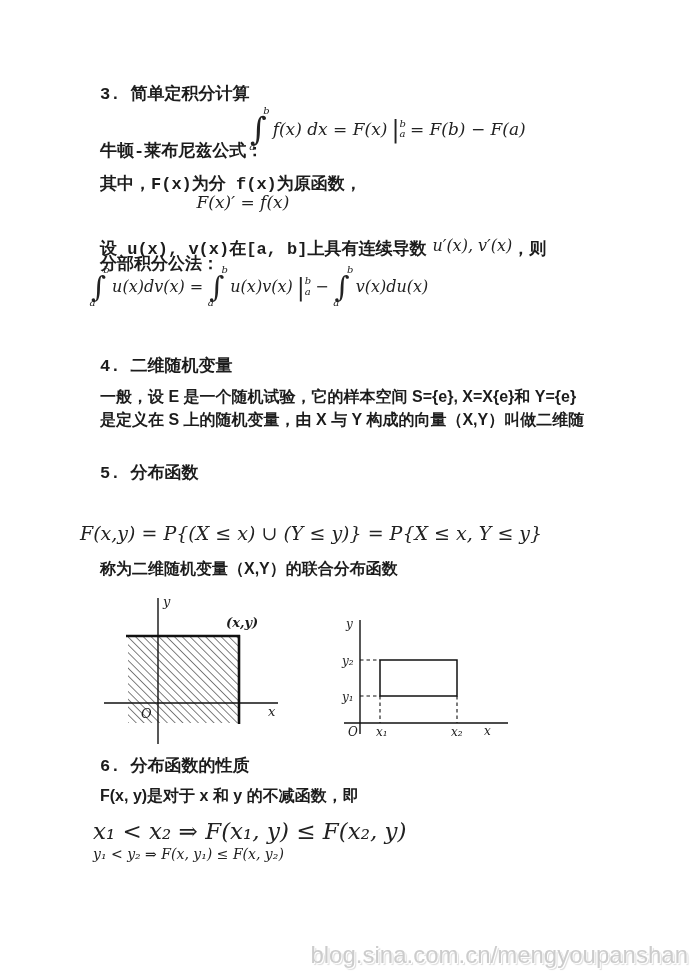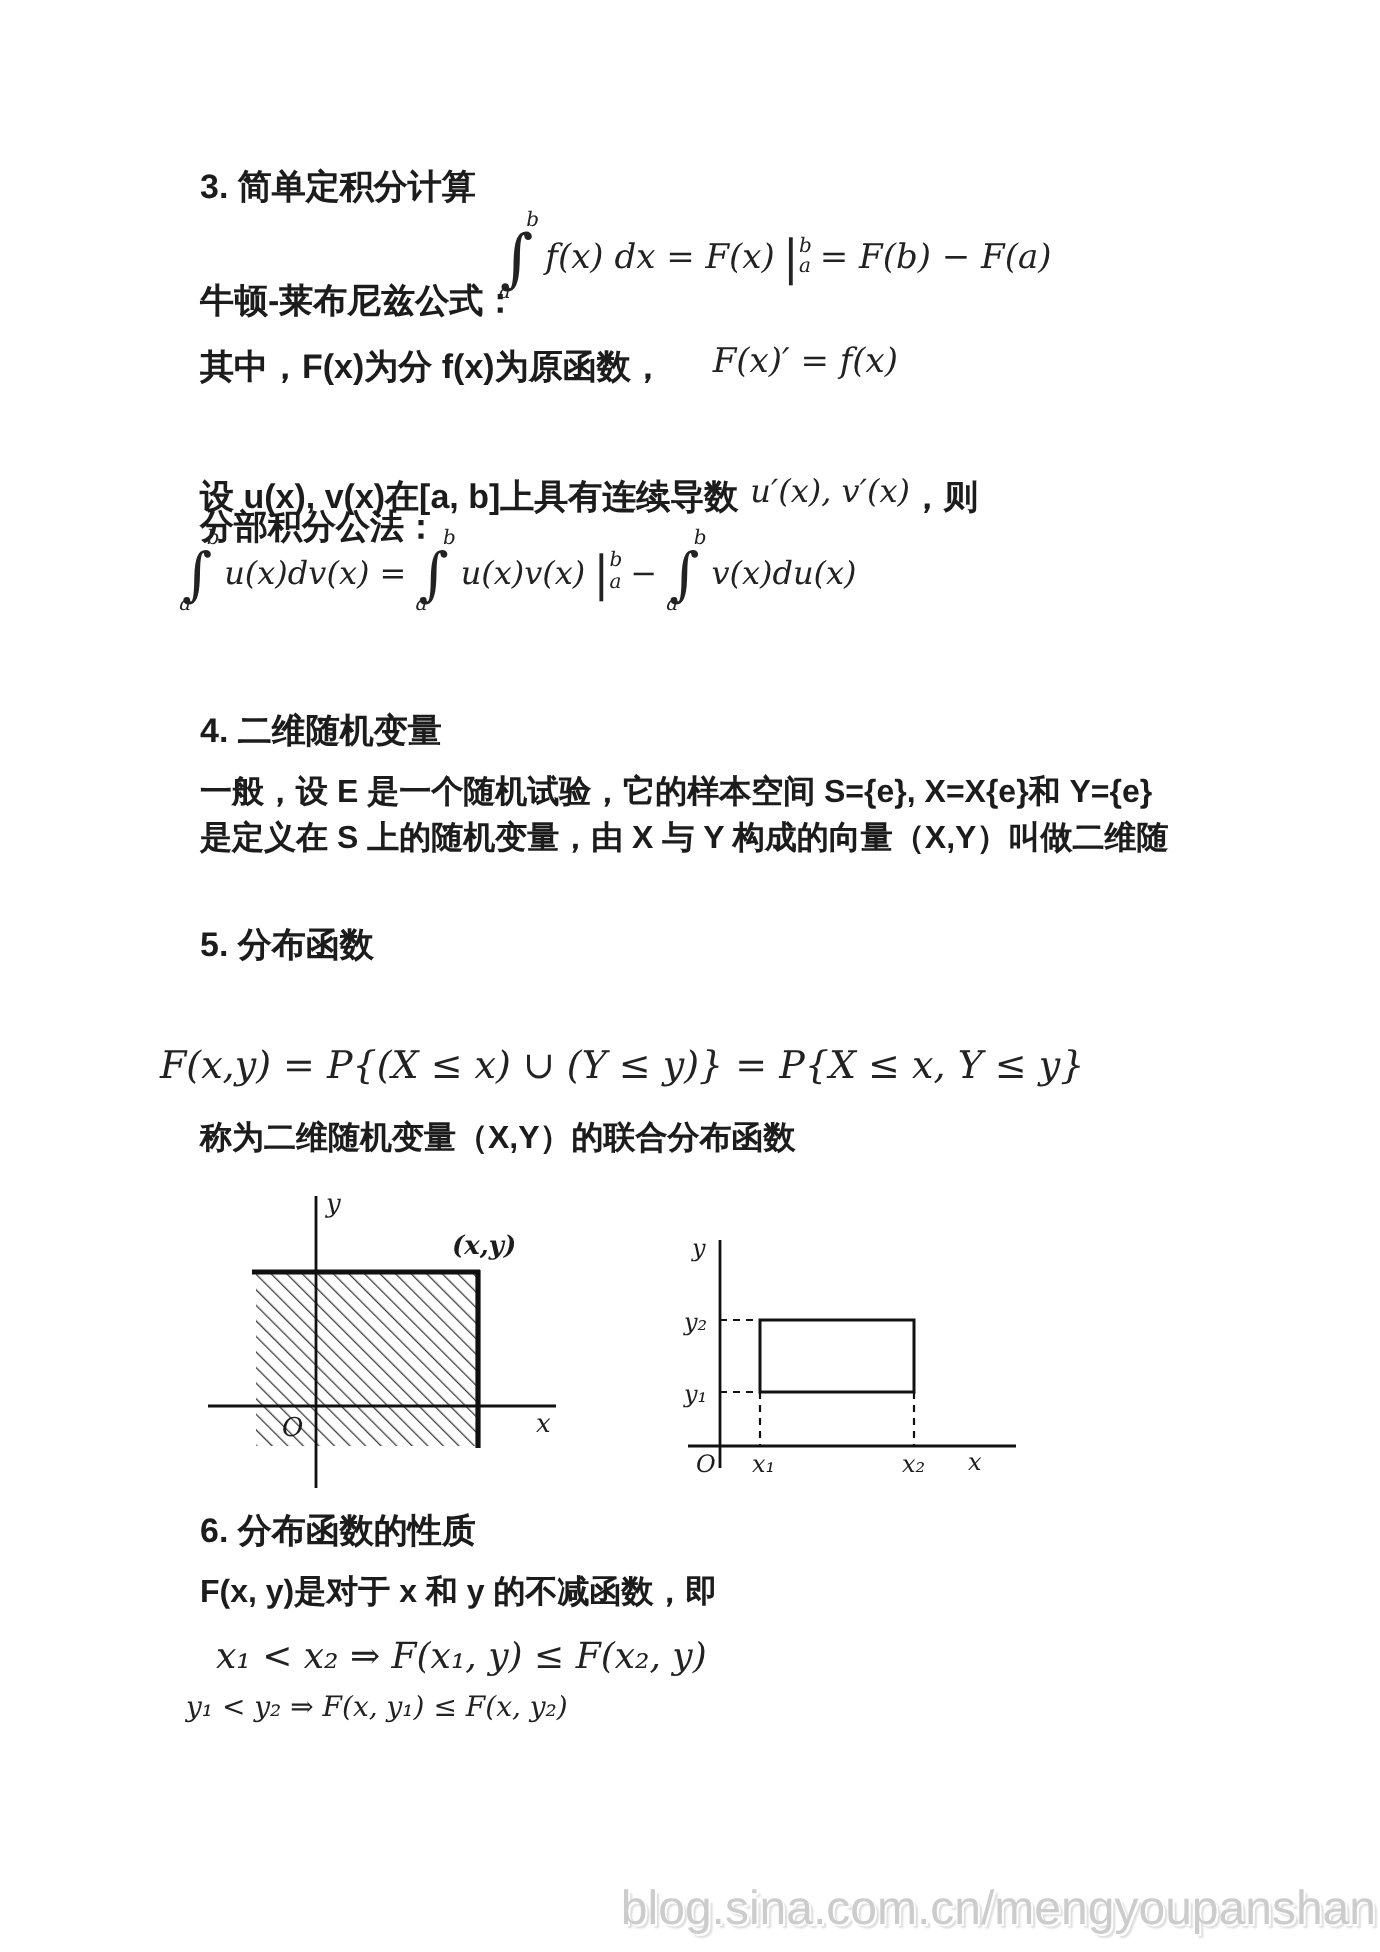--- a/index.html
+++ b/index.html
@@ -1,20 +1,20 @@
 <!DOCTYPE html>
 <html><head>
 <meta charset="utf-8">
 <style>
   html,body{margin:0;padding:0;background:#ffffff;}
   .page{position:relative;width:690px;height:976px;background:#ffffff;overflow:hidden;
         font-family:"Liberation Sans",sans-serif;color:#1c1c1c;}
   .abs{position:absolute;white-space:nowrap;}
   .cn{font-family:"Liberation Sans",sans-serif;font-weight:700;font-size:16px;color:#1c1c1c;}
-  .heading{font-size:17px;font-weight:700;}
+  .heading{font-size:17px;font-weight:700;font-family:Liberation Mono, monospace;}
   .math{font-family:"DejaVu Serif",serif;font-style:italic;color:#222;}
   .math-row{display:flex;align-items:center;}
   
   .intgrp{display:inline-flex;flex-direction:column;align-items:center;line-height:.85;margin:0 3px;}
   .int-sup{font-size:10px;font-style:italic;transform:translateX(8px);}
   .int-sign{font-size:32px;font-style:italic;}
   .int-sub{font-size:10px;font-style:italic;transform:translateX(-6px);}
   .small-int .int-sign{font-size:29px;}
   
   .vbargrp{display:inline-flex;align-items:center;margin:0 1px;}
@@ -45,21 +45,21 @@
     <span class="vbargrp">
       <span class="vbar">|</span>
       <span class="limcol">
         <span>b</span>
         <span>a</span>
       </span>
     </span>
     <span class="seg">= F(b) − F(a)</span>
   </div>
 
-  <div class="abs math-row" style="left:100px;top:172px;">
+  <div class="abs math-row" style="left:100px;top:172px;flex-direction:column;">
     <span class="cn heading">其中，F(x)为分 f(x)为原函数，</span>
     <span class="math" style="font-size:17px;margin-left:24px;transform:translateY(-3px);">F(x)′ = f(x)</span>
   </div>
 
   <div class="abs cn heading" style="left:100px;top:208px;margin-top:44px;">分部积分公法：</div>
 
   <div class="abs math-row" style="left:100px;top:237px;">
     <span class="cn heading">设 u(x), v(x)在[a, b]上具有连续导数</span>
     <span class="math" style="font-size:16px;margin-left:6px;transform:translateY(-3px);">u′(x), v′(x)</span>
     <span class="cn heading">，则</span>
@@ -139,19 +139,19 @@
     <text x="10" y="124" font-size="12">O</text>
     <text x="38" y="124" font-size="12">x₁</text>
     <text x="113" y="124" font-size="12">x₂</text>
     <text x="146" y="123" font-size="12">x</text>
   </svg>
 
   <div class="abs cn heading" style="left:100px;top:754px;">6. 分布函数的性质</div>
 
   <div class="abs cn" style="left:100px;top:786px;">F(x, y)是对于 x 和 y 的不减函数，即</div>
 
-  <div class="abs math" style="left:108px;top:818px;font-size:18px;">x₁ &lt; x₂ ⇒ F(x₁, y) ≤ F(x₂, y)</div>
+  <div class="abs math" style="left:93px;top:818px;font-size:23px;">x₁ &lt; x₂ ⇒ F(x₁, y) ≤ F(x₂, y)</div>
 
   <div class="abs math" style="left:93px;top:846px;font-size:14px;">y₁ &lt; y₂ ⇒ F(x, y₁) ≤ F(x, y₂)</div>
 
   <div class="abs watermark" style="right:2px;top:941px;">blog.sina.com.cn/mengyoupanshan</div>
 
 </div>
 
 </body></html>

